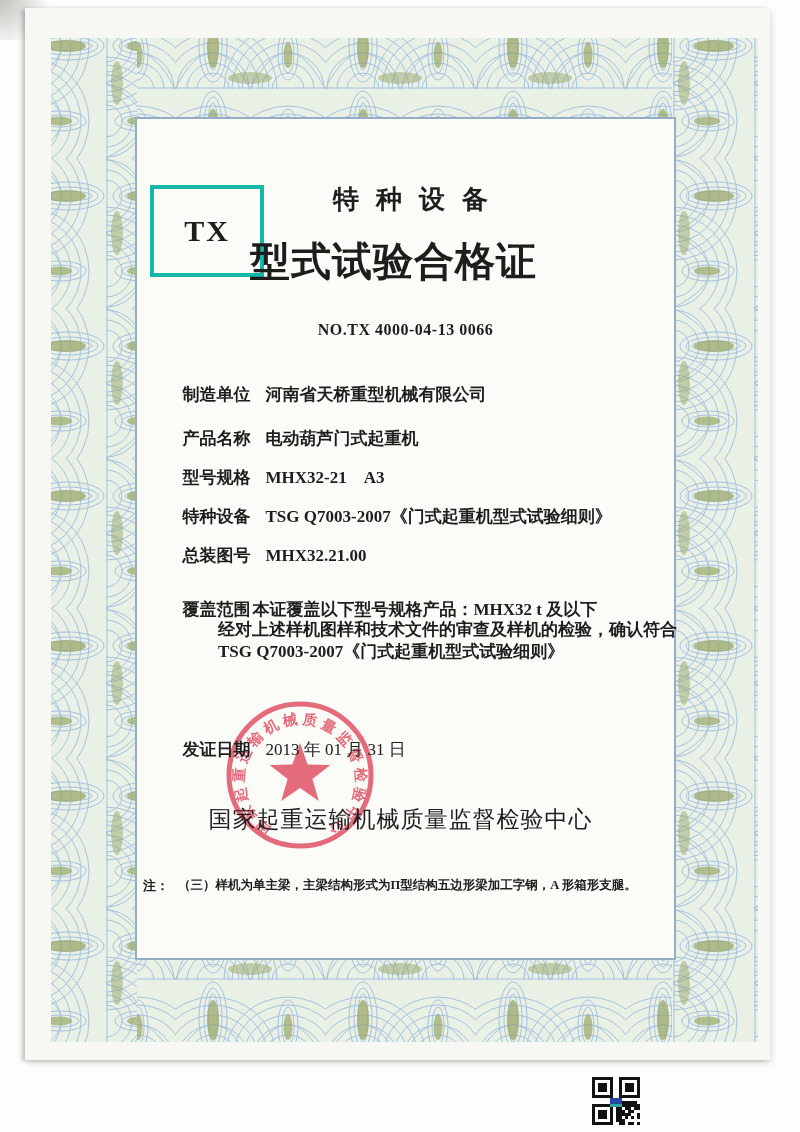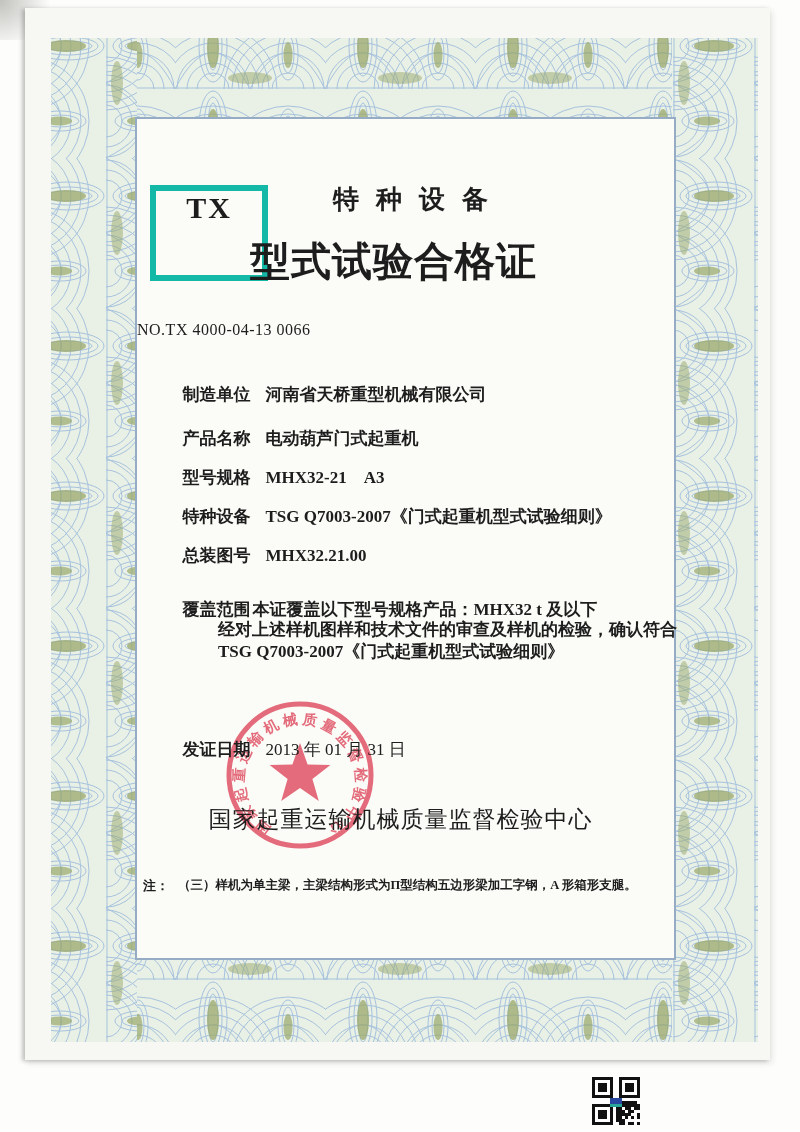--- a/index.html
+++ b/index.html
@@ -20,35 +20,35 @@
     box-shadow:-3px 1px 4px rgba(40,40,38,.25), 2px 3px 6px rgba(40,40,38,.12);
   }
   .border-svg { position:absolute; left:0; top:0; display:block; }
   .content {
     position:absolute; left:110px; top:109px; width:537px; height:839px;
     background:#fbfbf7; border:2px solid #96abc4;
   }
   .abs { position:absolute; z-index:2; }
   .tx-box {
     left:125px; top:177px; width:106px; height:84px;
-    border:6px solid #14b8a6; background:#fbfbf7;
-    display:flex; align-items:flex-start; justify-content:center;
+    border:4px solid #14b8a6; background:#fbfbf7;
+    display:flex; align-items:center; justify-content:center;
     font-size:30px; font-weight:bold; letter-spacing:2px;
   }
   .hdr-small {
     left:112px; top:174px; width:537px; text-align:center;
     font-size:26px; font-weight:bold; letter-spacing:17px; padding-left:27px; box-sizing:border-box;
   }
   .cert-title {
     left:100px; top:226px; width:537px; text-align:center;
     font-size:40px; font-weight:bold; letter-spacing:1px;
   }
   .cert-no {
-    left:112px; top:313px; width:537px; 
-    font-size:16px; font-weight:normal; letter-spacing:.5px;
+    left:112px; top:313px; width:537px; text-align:center;
+    font-size:16px; font-weight:bold; letter-spacing:.5px;
   }
   .row { left:132px; font-size:17px; font-weight:bold; white-space:pre; }
   .row .lbl { display:inline-block; width:68px; }
   .row .val { margin-left:15px; }
   .para {
     left:193px; top:611px; width:470px;
     font-size:17px; font-weight:bold; line-height:21.5px;
   }
   .issuer {
     left:112px; top:796px; width:527px; text-align:center;

